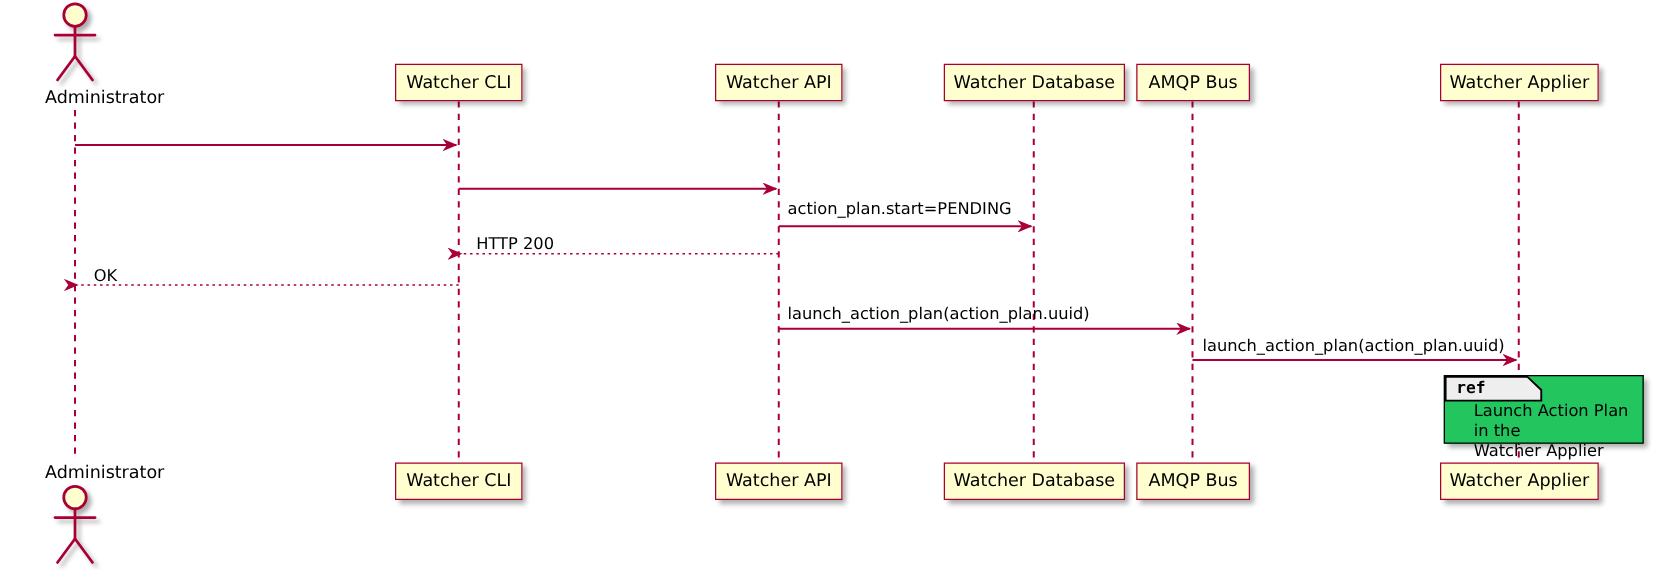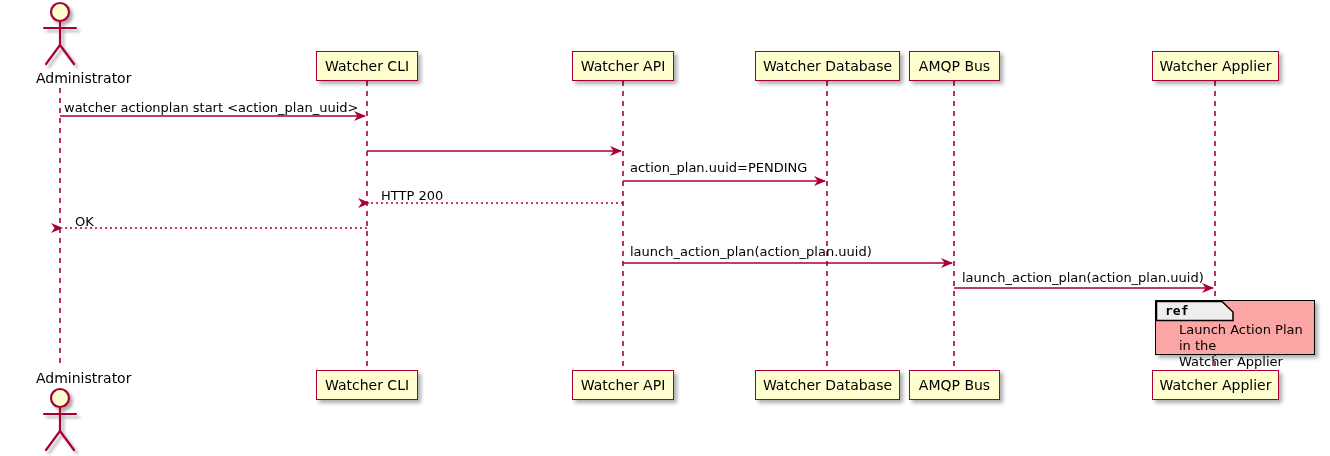--- a/index.html
+++ b/index.html
@@ -58,21 +58,21 @@
     font-size: 13px;
     color: #000000;
     white-space: nowrap;
     line-height: 1;
   }
 
   
   .ref-box {
     position: absolute;
     box-sizing: border-box;
-    background: #fca5a5;
+    background: #22c55e;
     border: 1.5px solid #000000;
     box-shadow: 3px 3px 4px rgba(0,0,0,0.32);
   }
   .ref-tab-label {
     position: absolute;
     left: 9px;
     top: 2px;
     font-family: "DejaVu Sans Mono", "Liberation Mono", monospace;
     font-size: 13px;
     font-weight: bold;
@@ -176,22 +176,21 @@
   <div class="participant" style="left:909px; top:370px; width:91px;">
     <span>AMQP Bus</span>
   </div>
   <div class="participant" style="left:1152px; top:370px; width:127px;">
     <span>Watcher Applier</span>
   </div>
 
   <div class="actor-label" style="left:8px; top:70px;">Administrator</div>
   <div class="actor-label" style="left:8px; top:370px;">Administrator</div>
 
-  <div class="msg-label" style="left:64px; top:101px;">watcher actionplan start &lt;action_plan_uuid&gt;</div>
-  <div class="msg-label" style="left:630px; top:161px;">action_plan.uuid=PENDING</div>
+  <div class="msg-label" style="left:630px; top:161px;">action_plan.start=PENDING</div>
   <div class="msg-label" style="left:381px; top:189px;">HTTP 200</div>
   <div class="msg-label" style="left:75px; top:215px;">OK</div>
   <div class="msg-label" style="left:630px; top:245px;">launch_action_plan(action_plan.uuid)</div>
   <div class="msg-label" style="left:962px; top:271px;">launch_action_plan(action_plan.uuid)</div>
 
   <div class="ref-box" style="left:1155px; top:300px; width:160px; height:55px;">
     <svg width="160" height="55" viewBox="0 0 160 55" style="position:absolute;left:-1.5px;top:-1.5px;" xmlns="http://www.w3.org/2000/svg">
       <path d="M1.5,1.5 L67,1.5 L78,12 L78,20.5 L1.5,20.5 Z" fill="#EEEEEE" stroke="#000000" stroke-width="1.5" stroke-linejoin="miter"></path>
     </svg>
     <div class="ref-tab-label">ref</div>

